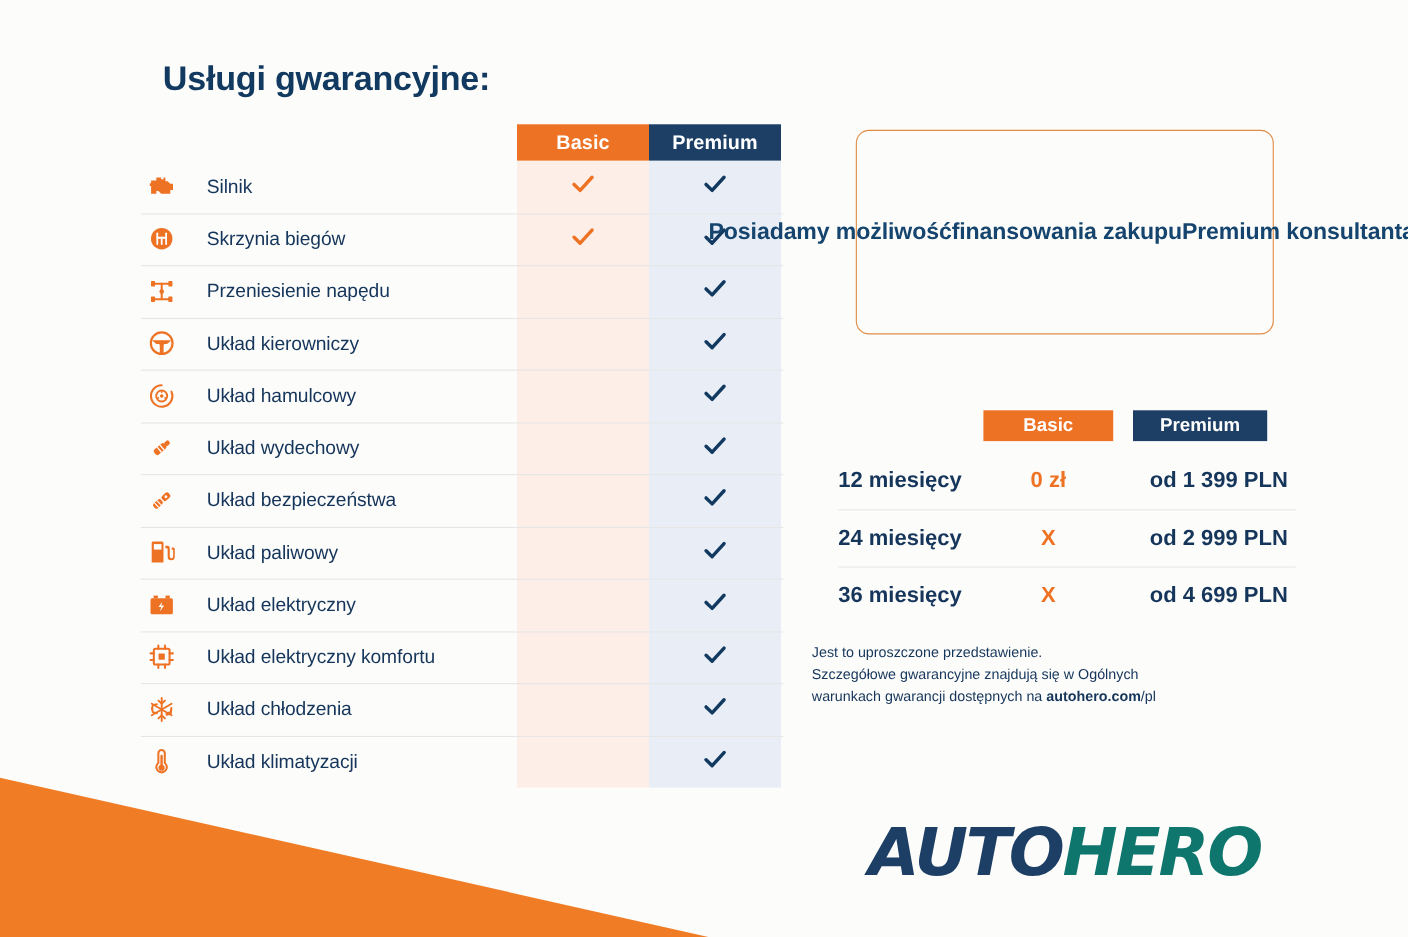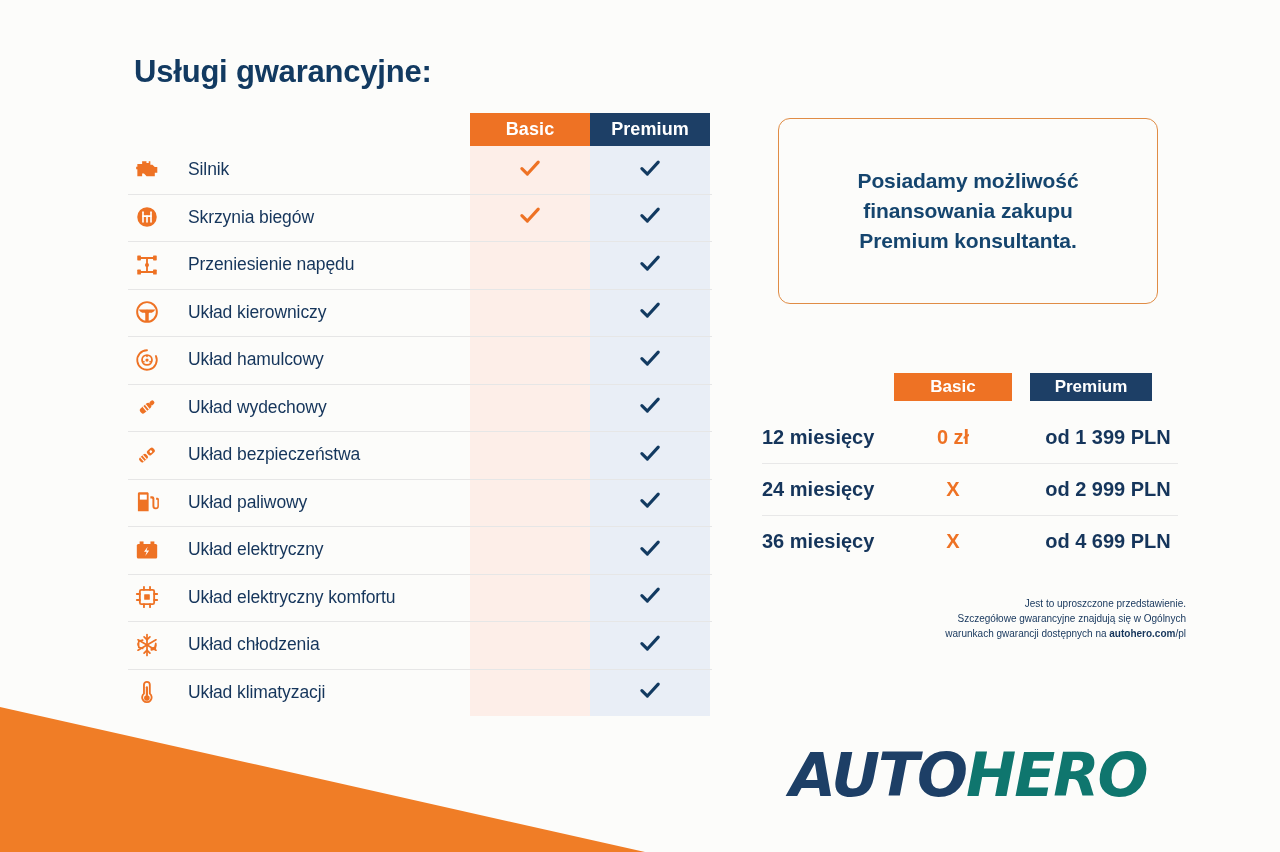--- a/index.html
+++ b/index.html
@@ -43,21 +43,21 @@
     top: 55px;
     width: 584px;
     z-index: 3;
   }
 
   .features-title {
     font-size: 31px;
     font-weight: bold;
     color: #123a61;
     letter-spacing: -0.2px;
-    margin: 0 0 24px 6px;
+    margin: 0 0 24px 20px;
     line-height: 1.1;
   }
 
   .table-wrap {
     position: relative;
   }
 
   
   .col-bg {
     position: absolute;
@@ -156,21 +156,21 @@
   .callout {
     position: absolute;
     left: 40px;
     top: 118px;
     width: 380px;
     height: 186px;
     box-sizing: border-box;
     border: 1.6px solid #e08c45;
     border-radius: 12px;
     display: flex;
-    flex-direction: column;
+    flex-direction: row;
     align-items: center;
     justify-content: center;
     text-align: center;
     background: transparent;
   }
   .callout-line {
     font-size: 21px;
     font-weight: bold;
     color: #15456e;
     line-height: 1.42;
@@ -242,24 +242,23 @@
     font-size: 20px;
     font-weight: bold;
     color: #15355b;
     white-space: nowrap;
   }
 
   
   .disclaimer {
     position: absolute;
     left: 0;
-    top: 596px;
+    top: 583px;
     width: 448px;
-    text-align: right;
-    font-size: 10px;
+    font-size: 13px;
     line-height: 1.52;
     color: #15355b;
   }
   .disclaimer .bold { font-weight: bold; }
 
   
   .logo {
     position: absolute;
     left: 20px;
     top: 745px;

